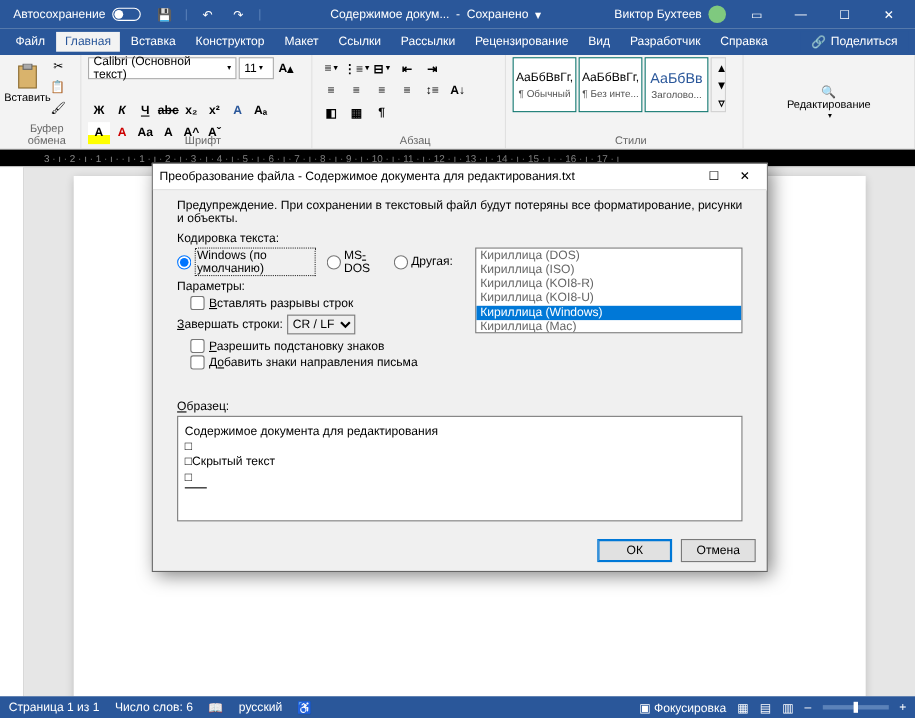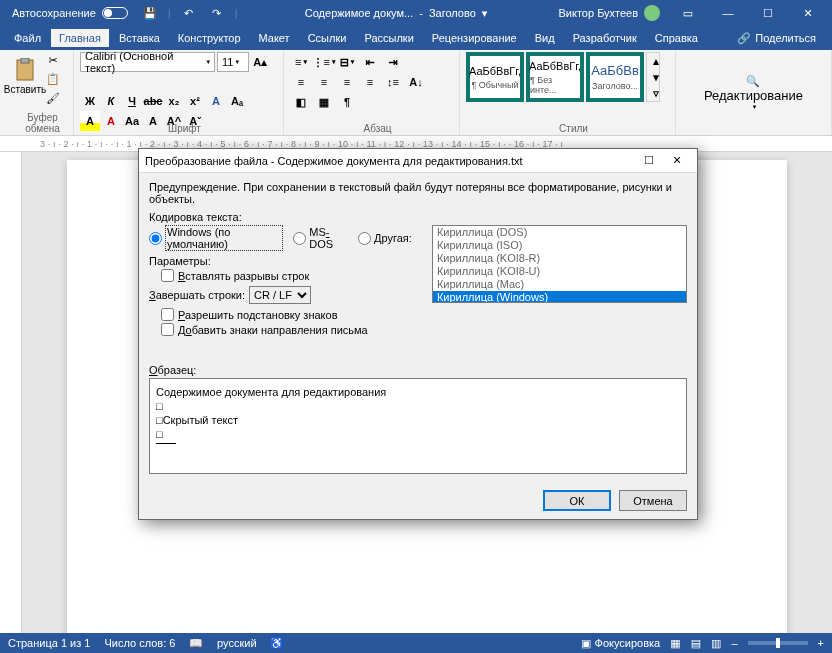--- a/index.html
+++ b/index.html
@@ -26,34 +26,34 @@
 .cliprow{display:flex;gap:2px}
 .font-top{display:flex;gap:2px;align-items:center;margin-bottom:19px}
 .font-sel{width:135px;height:20px;border:1px solid #ababab;background:#fff;padding:0 4px;display:flex;align-items:center}
 .size-sel{width:32px;height:20px;border:1px solid #ababab;background:#fff;padding:0 4px;display:flex;align-items:center}
 .smbtn{width:18px;height:18px;display:flex;align-items:center;justify-content:center;cursor:pointer;font-weight:bold}
 .font-row{display:flex;gap:1px;align-items:center}
 .font-row .smbtn{width:20px;height:20px}
 .para-row{display:flex;gap:1px}
 .para-row .smbtn{width:22px;height:20px}
 .styles-row{display:flex;gap:2px}
-.stylebox{width:58px;height:50px;border:4px solid #0f766e;background:#fff;display:flex;flex-direction:column;align-items:center;justify-content:center;cursor:pointer}
+.stylebox{width:58px;height:50px;border:1px solid #0f766e;background:#fff;display:flex;flex-direction:column;align-items:center;justify-content:center;cursor:pointer}
 .stylebox .prev{font-size:11px}
 .stylebox .nm{font-size:9px;color:#555;margin-top:3px}
-.ruler{height:16px;background:#ffffff;border-bottom:1px solid #d4d4d4;font-size:9px;color:#888;padding-left:40px;display:flex;align-items:center;gap:2px;overflow:hidden}
+.ruler{height:16px;background:#000000;border-bottom:1px solid #d4d4d4;font-size:9px;color:#888;padding-left:40px;display:flex;align-items:center;gap:2px;overflow:hidden}
 .docarea{position:absolute;top:152px;bottom:20px;left:0;right:0;background:#e6e6e6;display:flex}
 .vruler{width:22px;background:#fff;border-right:1px solid #d4d4d4}
 .page{background:#fff;margin:8px auto;width:720px;height:900px;box-shadow:0 2px 8px rgba(0,0,0,.2)}
 .statusbar{position:absolute;bottom:0;left:0;right:0;height:20px;background:#2a579a;color:#fff;display:flex;align-items:center;padding:0 8px;gap:14px;font-size:10px}
 .statusbar .rt{margin-left:auto;display:flex;align-items:center;gap:10px}
 .dialog{position:absolute;left:138px;top:148px;width:560px;background:#f0f0f0;border:1px solid #666;box-shadow:4px 4px 16px rgba(0,0,0,.5);z-index:100}
 .dlg-tb{height:24px;display:flex;align-items:center;padding:0 6px;background:#fff;border-bottom:1px solid #ddd}
 .dlg-tb .ttl{flex:1;font-size:11px}
 .dlg-tb .dbtn{width:28px;height:20px;display:flex;align-items:center;justify-content:center;cursor:pointer}
-.dlg-body{padding:8px 10px}
+.dlg-body{padding:8px 22px}
 .warn{margin-bottom:6px}
 .enc-label{margin-bottom:2px}
 .enc-row{display:flex;align-items:flex-start;gap:20px}
 .enc-left{width:270px}
 .radios{display:flex;gap:10px;align-items:center;margin-bottom:4px}
 .radio{display:flex;align-items:center;gap:3px}
 .radio input{margin:0}
 .radio.sel .rl{border:1px dotted #333;padding:0 1px}
 .params{margin-top:2px}
 .chk{display:flex;align-items:center;gap:4px;margin:2px 12px}
@@ -82,21 +82,21 @@
     <span class="toggle"></span>
   </div>
   <span class="tico">💾</span>
   <span class="sep">|</span>
   <span class="tico">↶</span>
   <span class="tico">↷</span>
   <span class="sep">|</span>
   <div class="docname">
     <span>Содержимое докум...</span>
     <span>-</span>
-    <span>Заголово</span>
+    <span>Сохранено</span>
     <span>▾</span>
   </div>
   <div class="user">
     <span>Виктор Бухтеев</span>
     <span class="avatar"></span>
   </div>
   <div class="wbtn">▭</div>
   <div class="wbtn">—</div>
   <div class="wbtn">☐</div>
   <div class="wbtn">✕</div>
@@ -215,21 +215,21 @@
         <div class="smbtn" style="height:16px">▾</div>
         <div class="smbtn" style="height:16px">▿</div>
       </div>
     </div>
     <div class="lbl">Стили</div>
   </div>
 
   <div class="rgroup" style="flex:1;align-items:center;justify-content:center">
     <div class="rbtn" style="flex-direction:column;width:80px">
       <span>🔍</span>
-      <span style="font-size:13px">Редактирование</span>
+      <span style="font-size:10px">Редактирование</span>
       <span class="tri">▾</span>
     </div>
   </div>
 </div>
 
 <div class="ruler">3 · ı · 2 · ı · 1 · ı ·     · ı · 1 · ı · 2 · ı · 3 · ı · 4 · ı · 5 · ı · 6 · ı · 7 · ı · 8 · ı · 9 · ı · 10 · ı · 11 · ı · 12 · ı · 13 · ı · 14 · ı · 15 · ı ·   · 16 · ı · 17 · ı</div>
 
 <div class="docarea">
   <div class="vruler"></div>
   <div style="flex:1;overflow:hidden">
@@ -297,22 +297,22 @@
         <label class="chk">
             <input type="checkbox" style="">
             <span>Д<span class="underline-char">о</span>бавить знаки направления письма</span>
           </label>
       </div>
       <div class="listbox">
         <div class="li">Кириллица (DOS)</div>
         <div class="li">Кириллица (ISO)</div>
         <div class="li">Кириллица (KOI8-R)</div>
         <div class="li">Кириллица (KOI8-U)</div>
+        <div class="li sel">Кириллица (Windows)</div>
         <div class="li">Кириллица (Mac)</div>
-        <div class="li sel">Кириллица (Windows)</div>
       </div>
     </div>
     <div class="sample-lbl"><span class="underline-char">О</span>бразец:</div>
     <div class="sample">
       <div>Содержимое документа для редактирования</div>
       <div>□</div>
       <div>□Скрытый текст</div>
       <div>□</div>
       <div style="width:20px;border-bottom:1px solid #000;margin-top:2px"></div>
     </div>

